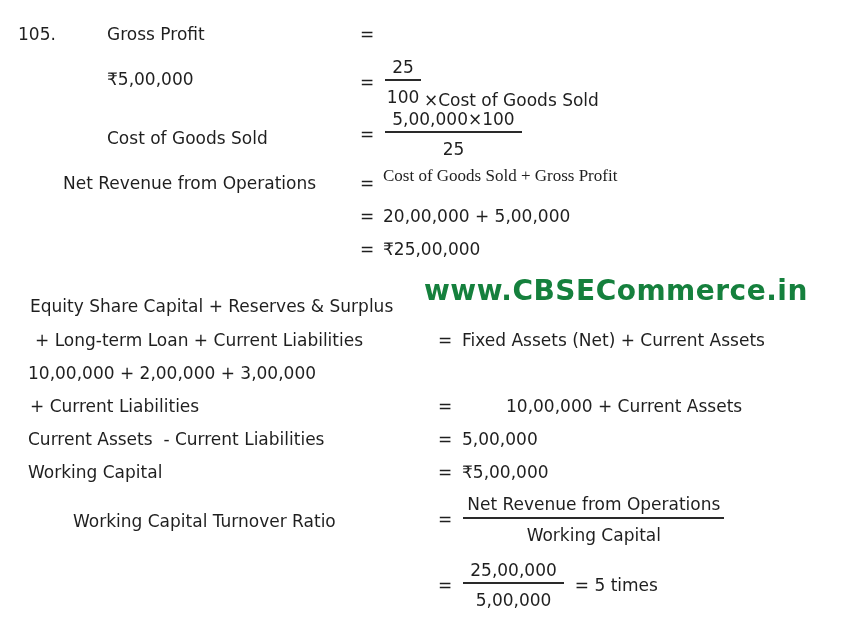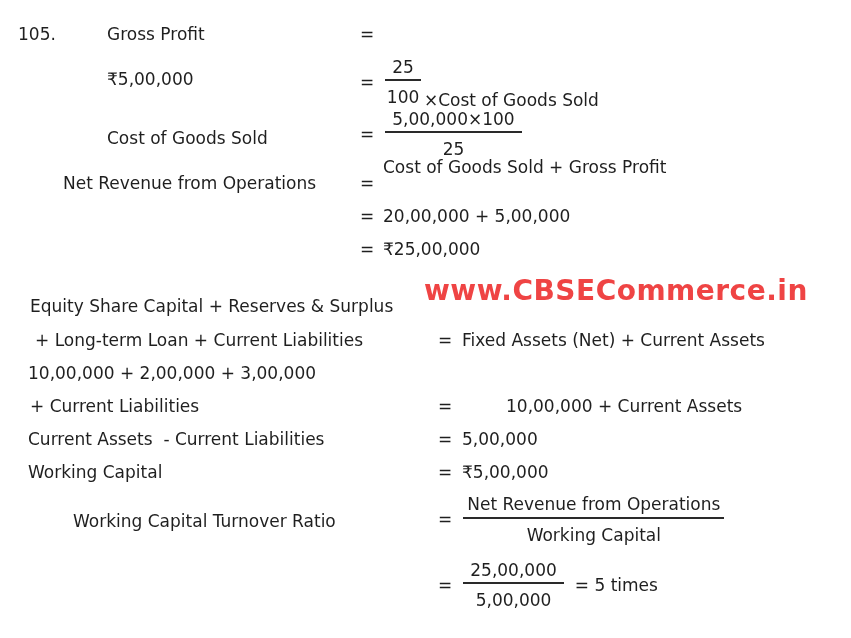--- a/index.html
+++ b/index.html
@@ -25,21 +25,21 @@
     font-size:28px;
     letter-spacing:0.5px;
     white-space:pre;
   }
 </style>
 </head>
 <body>
 
 <div class="page">
 
-  <span class="watermark" style="left:424px;top:274px;color:#ef4444;">www.CBSECommerce.in</span>
+  <span class="watermark" style="left:424px;top:274px;color:#15803d;">www.CBSECommerce.in</span>
 
   <span class="t" style="left:18px;top:24px;">105.</span>
 
   <span class="t" style="left:107px;top:24px;">Gross Profit</span>
   <span class="t eq" style="left:360px;top:24px;">=</span>
 
   <span class="t" style="left:107px;top:69px;">₹5,00,000</span>
   <div class="row" style="left:360px;top:54px;">
     <span class="eq">=</span>
     <span class="frac">
@@ -53,21 +53,21 @@
   <div class="row" style="left:360px;top:109px;">
     <span class="eq">=</span>
     <span class="frac">
       <span class="fnum">5,00,000×100</span>
       <span class="fden">25</span>
     </span>
   </div>
 
   <span class="t" style="left:63px;top:173px;">Net Revenue from Operations</span>
   <span class="t eq" style="left:360px;top:173px;">=</span>
-  <span class="t" style="left:383px;top:157px;">Cost of Goods Sold + Gross Profit</span>
+  <span class="t" style="left:383px;top:166px;font-family:Liberation Serif, serif;">Cost of Goods Sold + Gross Profit</span>
 
   <span class="t eq" style="left:360px;top:206px;">=</span>
   <span class="t" style="left:383px;top:206px;">20,00,000 + 5,00,000</span>
 
   <span class="t eq" style="left:360px;top:239px;">=</span>
   <span class="t" style="left:383px;top:239px;">₹25,00,000</span>
 
   <span class="t" style="left:30px;top:296px;">Equity Share Capital + Reserves &amp; Surplus</span>
 
   <span class="t" style="left:35px;top:330px;">+ Long-term Loan + Current Liabilities</span>

